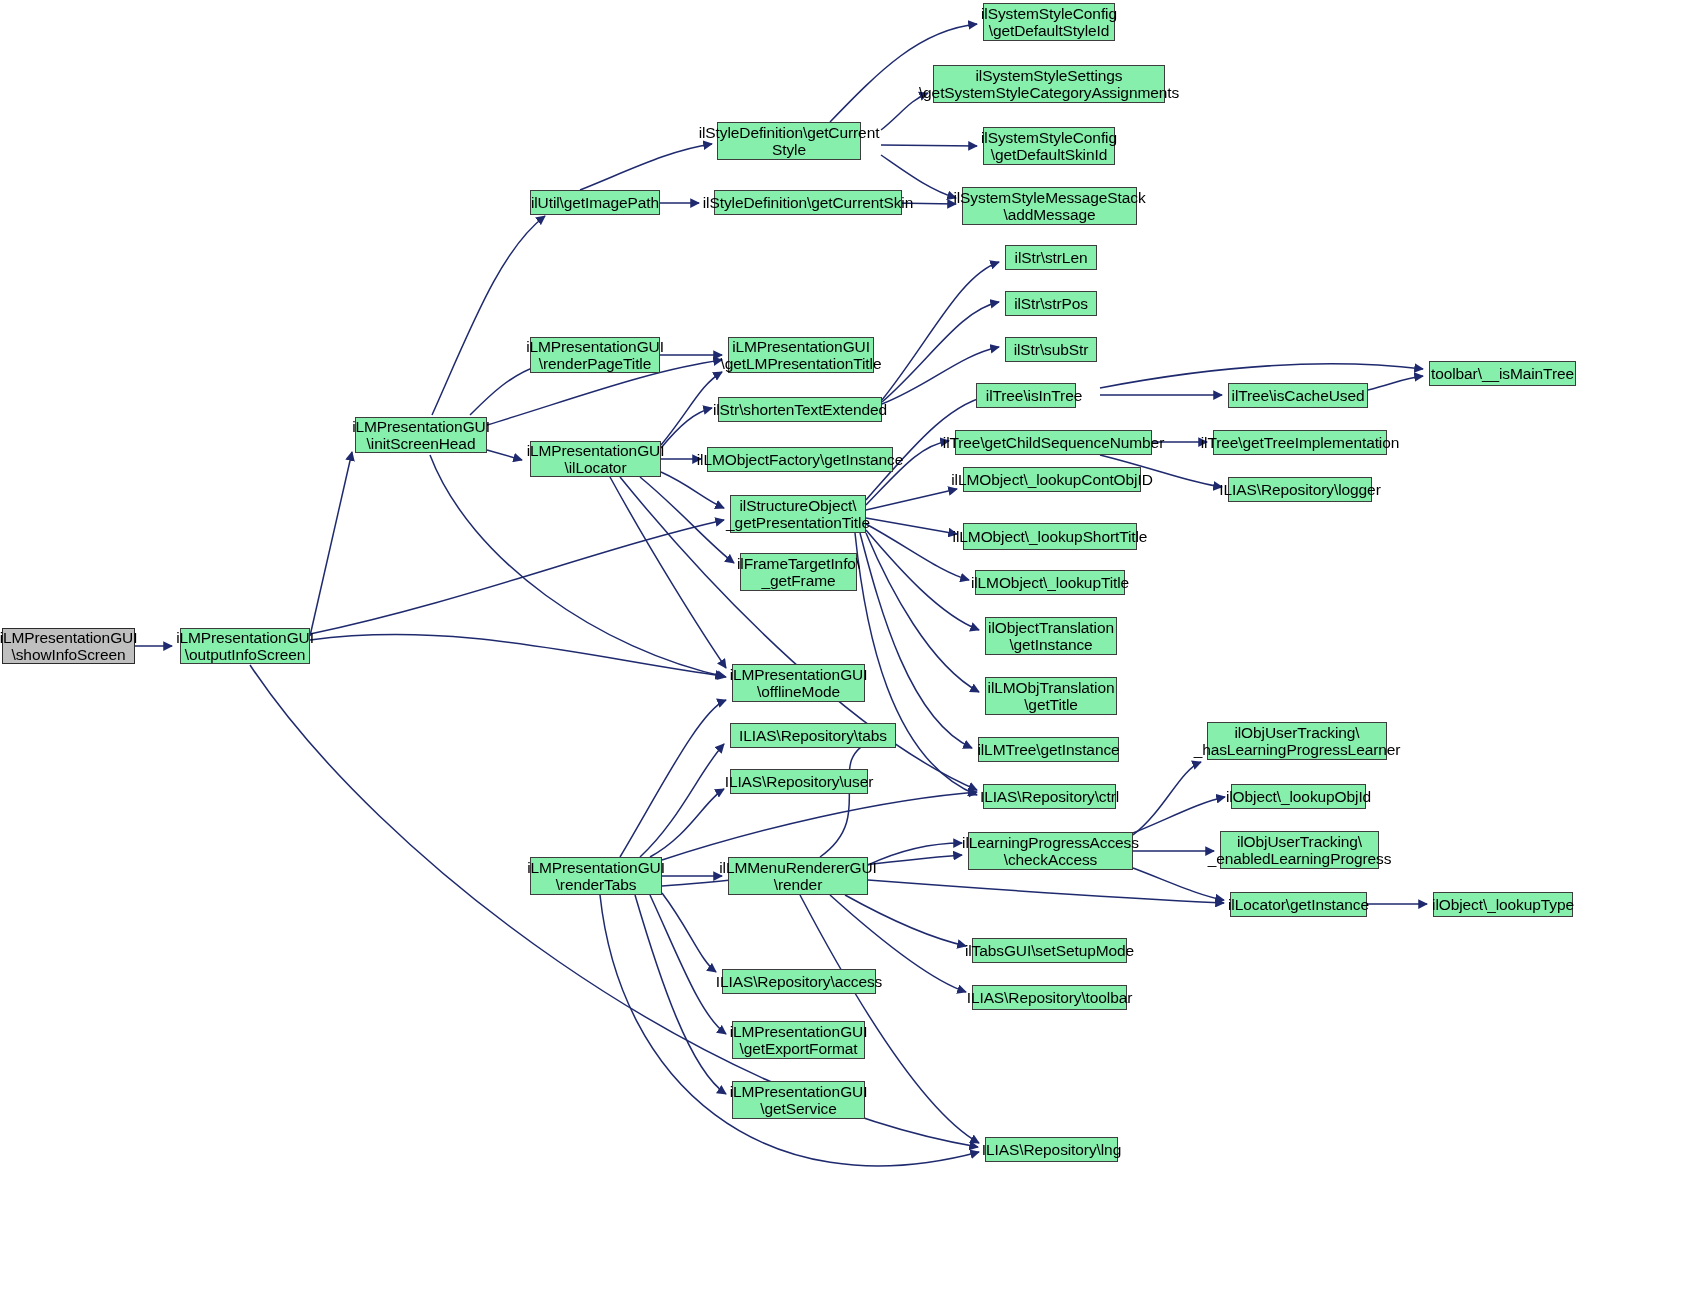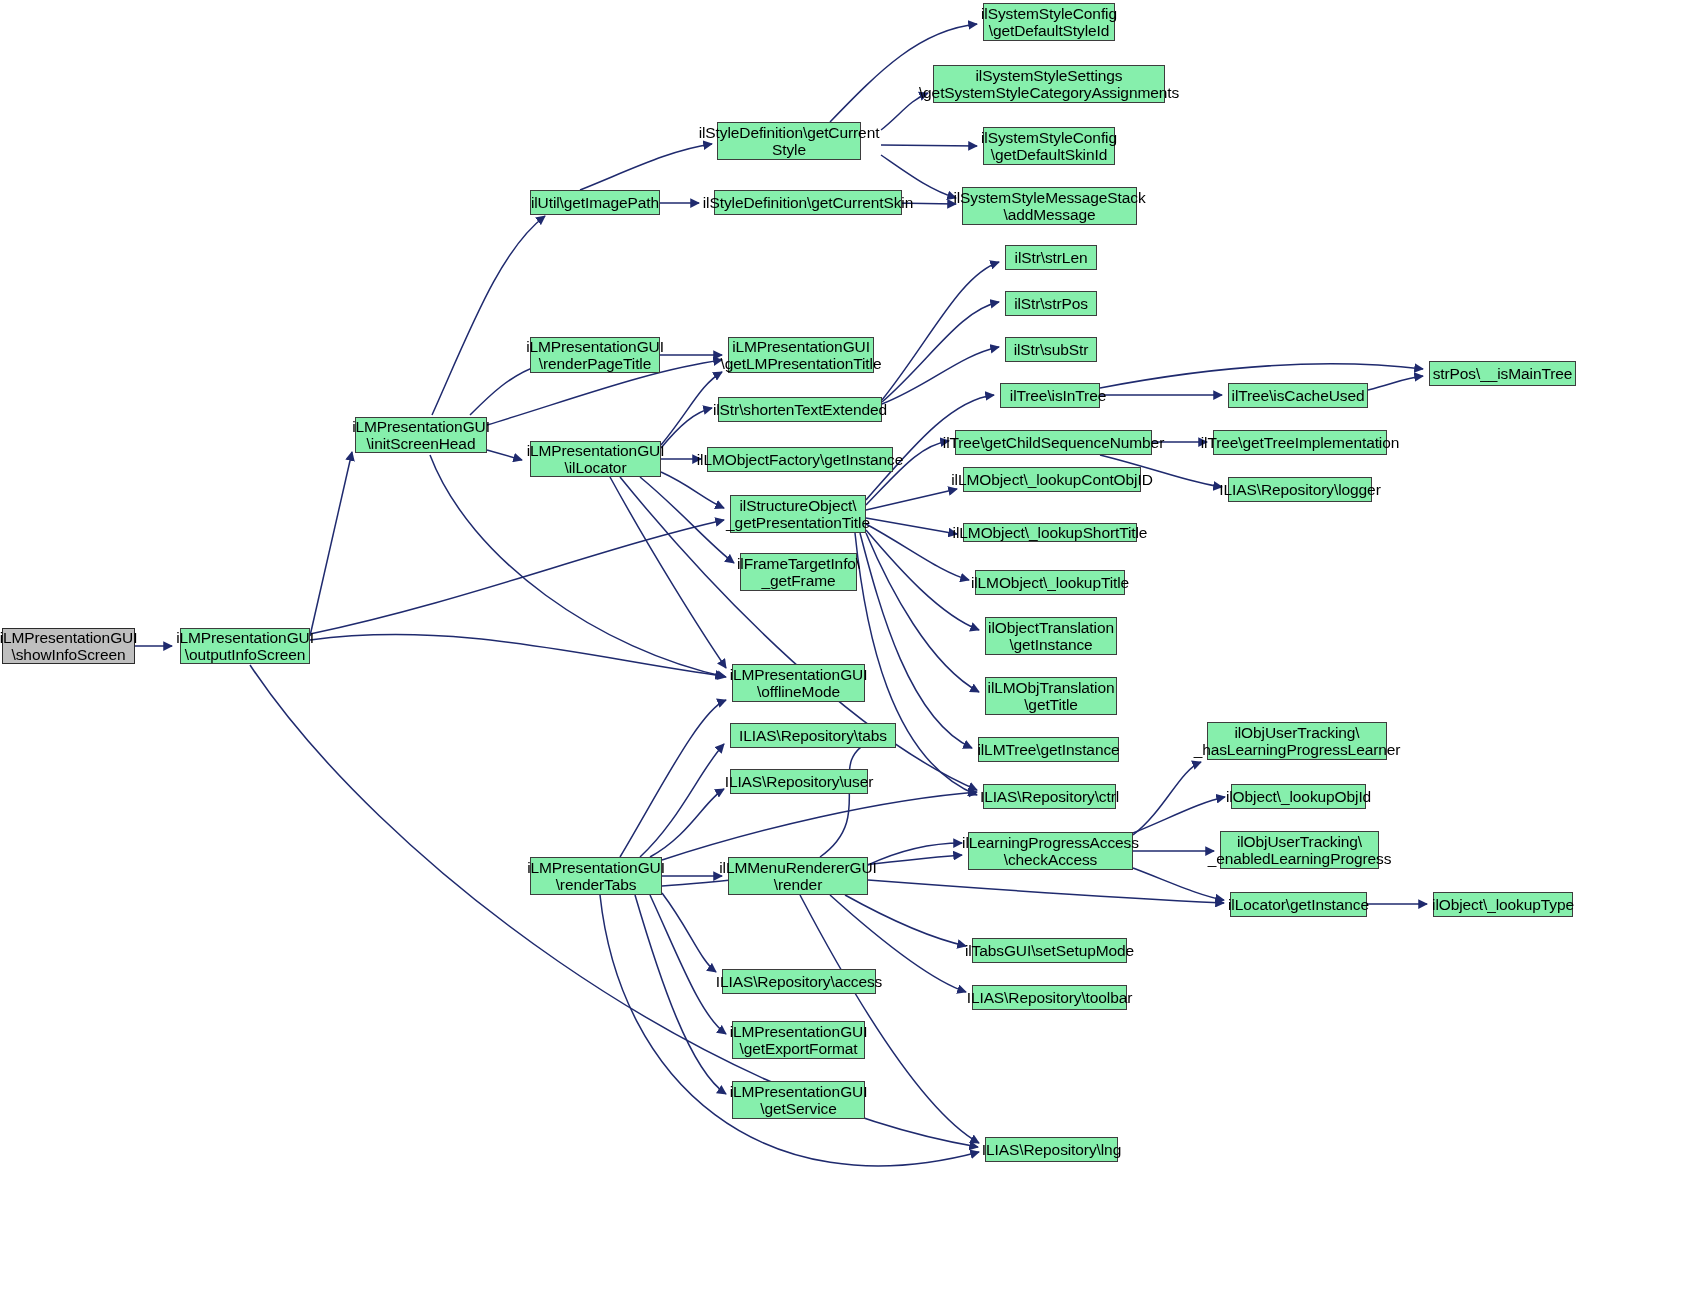--- a/index.html
+++ b/index.html
@@ -127,28 +127,28 @@
       <div class="node" style="left: 530px; top: 441px; width: 131px; height: 36px;">iLMPresentationGUI
 \ilLocator</div>
       <div class="node" style="left: 707px; top: 447px; width: 186px; height: 25px;">ilLMObjectFactory\getInstance</div>
       <div class="node" style="left: 730px; top: 495px; width: 136px; height: 38px;">ilStructureObject\
 _getPresentationTitle</div>
       <div class="node" style="left: 740px; top: 553px; width: 117px; height: 38px;">ilFrameTargetInfo\
 _getFrame</div>
       <div class="node" style="left: 1005px; top: 245px; width: 92px; height: 25px;">ilStr\strLen</div>
       <div class="node" style="left: 1005px; top: 291px; width: 92px; height: 25px;">ilStr\strPos</div>
       <div class="node" style="left: 1005px; top: 337px; width: 92px; height: 25px;">ilStr\subStr</div>
-      <div class="node" style="left: 1000px; top: 383px; width: 100px; height: 25px; padding-left: 20px;">ilTree\isInTree</div>
+      <div class="node" style="left: 976px; top: 383px; width: 100px; height: 25px; padding-left: 20px;">ilTree\isInTree</div>
       <div class="node" style="left: 1228px; top: 383px; width: 140px; height: 25px;">ilTree\isCacheUsed</div>
-      <div class="node" style="left: 1429px; top: 361px; width: 147px; height: 25px;">strPos\__isMainTree</div>
+      <div class="node" style="left: 1429px; top: 361px; width: 147px; height: 25px;">toolbar\__isMainTree</div>
       <div class="node" style="left: 955px; top: 430px; width: 197px; height: 25px;">ilTree\getChildSequenceNumber</div>
       <div class="node" style="left: 1213px; top: 430px; width: 174px; height: 25px;">ilTree\getTreeImplementation</div>
       <div class="node" style="left: 1228px; top: 477px; width: 144px; height: 25px;">ILIAS\Repository\logger</div>
       <div class="node" style="left: 963px; top: 467px; width: 178px; height: 25px;">ilLMObject\_lookupContObjID</div>
-      <div class="node" style="left: 963px; top: 523px; width: 174px; height: 19px;">ilLMObject\_lookupShortTitle</div>
+      <div class="node" style="left: 963px; top: 523px; width: 174px; height: 27px;">ilLMObject\_lookupShortTitle</div>
       <div class="node" style="left: 975px; top: 570px; width: 150px; height: 25px;">ilLMObject\_lookupTitle</div>
       <div class="node" style="left: 985px; top: 617px; width: 132px; height: 38px;">ilObjectTranslation
 \getInstance</div>
       <div class="node" style="left: 985px; top: 677px; width: 132px; height: 38px;">ilLMObjTranslation
 \getTitle</div>
       <div class="node" style="left: 978px; top: 737px; width: 141px; height: 25px;">ilLMTree\getInstance</div>
       <div class="node" style="left: 983px; top: 784px; width: 133px; height: 25px;">ILIAS\Repository\ctrl</div>
       <div class="node" style="left: 732px; top: 664px; width: 133px; height: 38px;">iLMPresentationGUI
 \offlineMode</div>
       <div class="node" style="left: 730px; top: 723px; width: 166px; height: 25px;">ILIAS\Repository\tabs</div>

